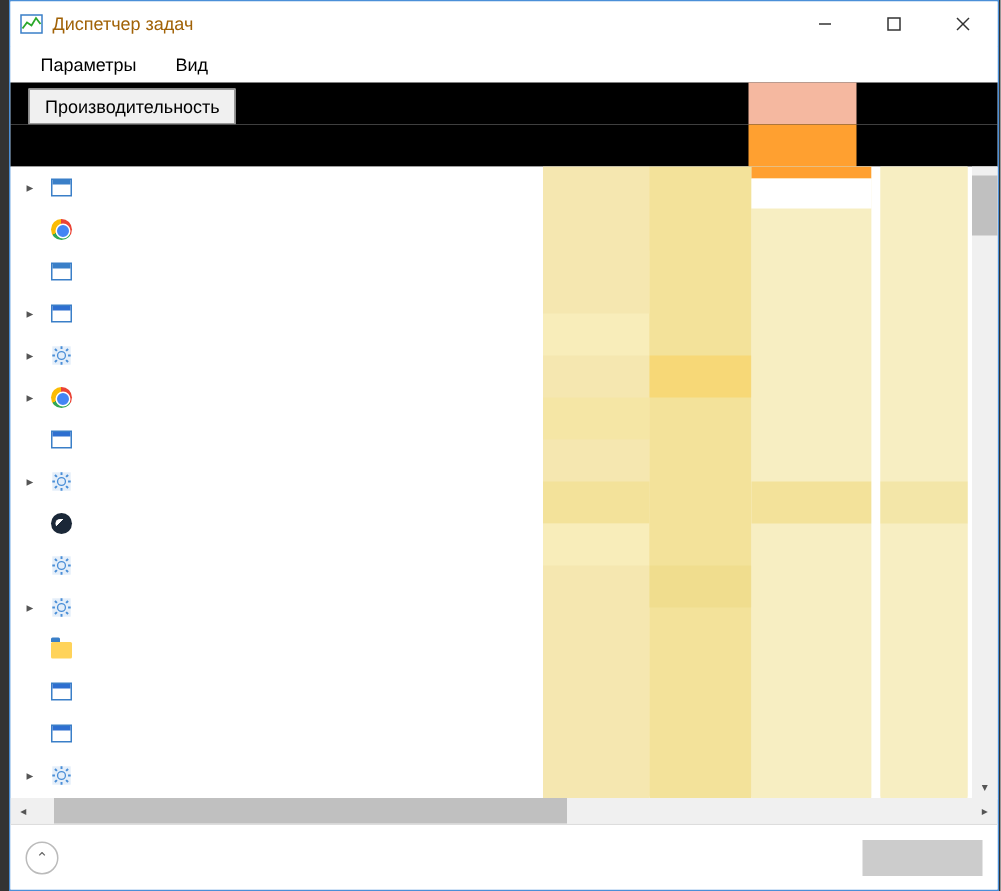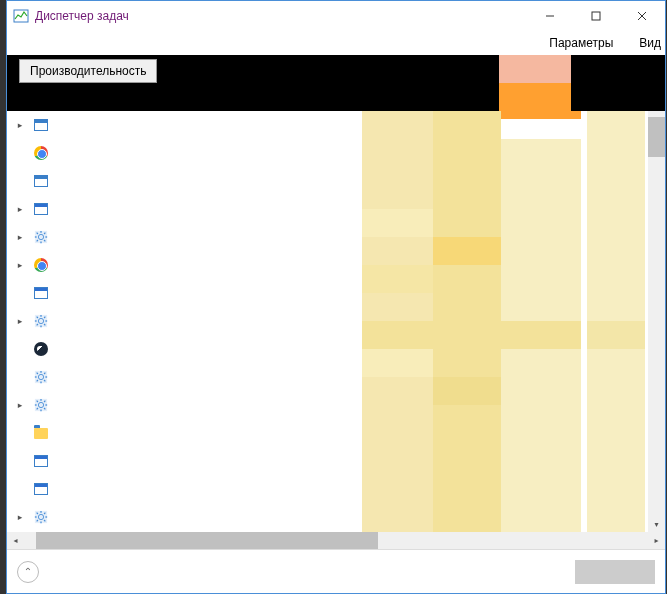--- a/index.html
+++ b/index.html
@@ -1,23 +1,23 @@
 <!DOCTYPE html>
 <html><head>
 <meta charset="utf-8">
 <style>
 * { box-sizing: border-box; margin: 0; padding: 0; }
 body { font-family: "Segoe UI", Tahoma, sans-serif; font-size: 12px; background: #333; width: 667px; height: 594px; overflow: hidden; position: relative; }
 .window { position: absolute; left: 6px; top: 0; width: 660px; height: 594px; background: #fff; border: 1px solid #4a8fd8; display: flex; flex-direction: column; }
 .titlebar { height: 30px; display: flex; align-items: center; padding-left: 6px; background: #fff; }
 .titlebar-icon { width: 16px; height: 16px; margin-right: 6px; display: flex; align-items: center; justify-content: center; }
-.titlebar-title { flex: 1; font-size: 12px; color: #701a75; }
+.titlebar-title { flex: 1; font-size: 12px; color: #a16207; }
 .win-controls { display: flex; height: 100%; }
 .win-btn { width: 46px; height: 30px; display: flex; align-items: center; justify-content: center; cursor: pointer; color: #333; }
-.menubar { height: 24px; display: flex; align-items: center; padding-left: 16px; gap: 18px; font-size: 12px; background: #fff; justify-content: flex-end; }
+.menubar { height: 24px; display: flex; align-items: center; padding-left: 16px; gap: 18px; font-size: 12px; background: #fff; }
 .menu-item { cursor: pointer; padding: 2px 4px; }
 .tabbar { height: 28px; background: #000; display: flex; align-items: flex-end; position: relative; }
 .tab { background: #f0f0f0; border: 1px solid #999; padding: 4px 10px; font-size: 12px; margin-left: 12px; margin-top: 2px; cursor: pointer; }
 .header-row { height: 28px; background: #000; position: relative; }
 .header-cell { position: absolute; top: 0; height: 28px; }
 .hc-orange { background: #ffa030; }
 .hc-salmon { position: absolute; top: -28px; height: 28px; background: #f5b8a0; }
 .body-area { flex: 1; display: flex; position: relative; overflow: hidden; }
 .left-col { width: 355px; background: #fff; overflow: hidden; }
 .rows { display: flex; flex-direction: column; }

